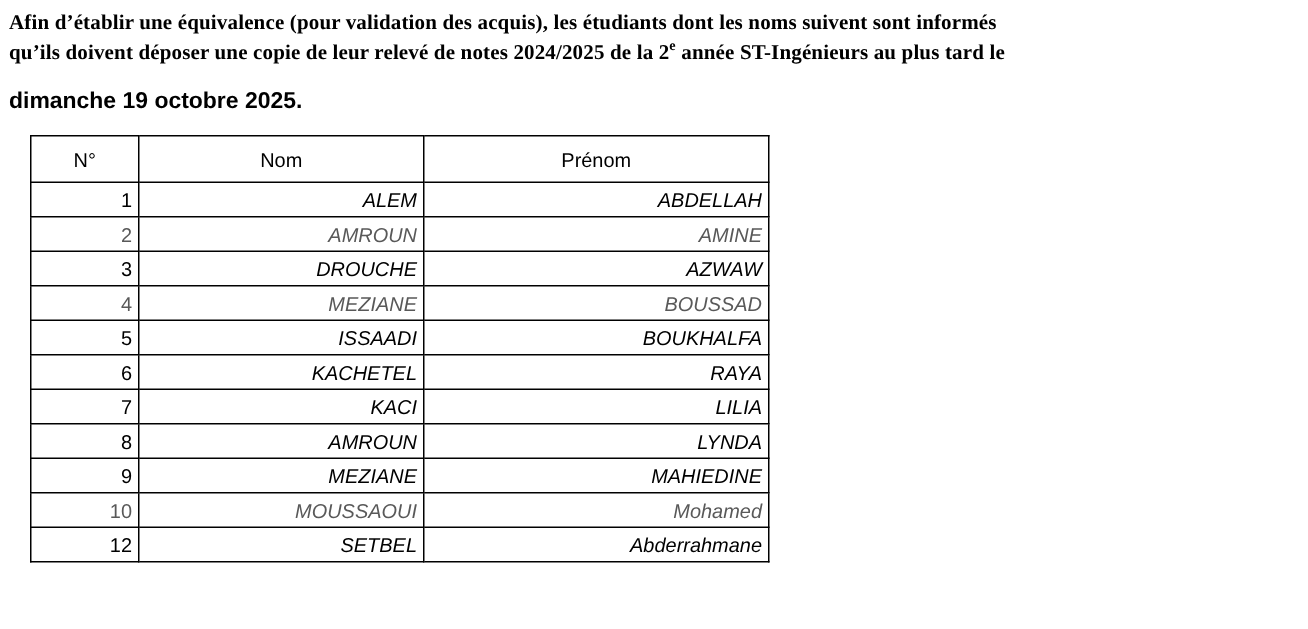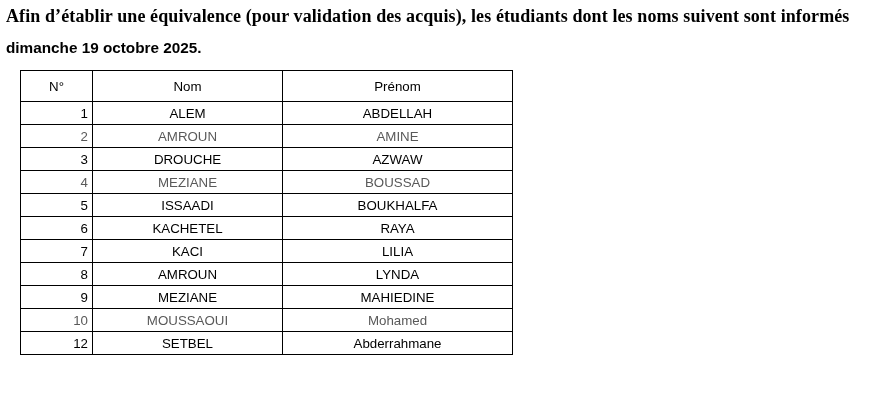--- a/index.html
+++ b/index.html
@@ -16,21 +16,21 @@
   }
   .page {
     position: relative;
     width: 872px;
     height: 419px;
     padding: 0;
   }
   .intro {
     font-family: "Liberation Serif", serif;
     font-weight: bold;
-    font-size: 18px;
+    font-size: 14px;
     line-height: 20px;
     margin: 6px 18px 0 6px;
     text-align: justify;
     letter-spacing: 0.1px;
   }
   .intro .line2 {
     display: block;
   }
   .intro-date {
     font-family: Liberation Sans, sans-serif;
@@ -68,32 +68,36 @@
     font-size: 13.3px;
   }
   col.c-num { width: 72px; }
   col.c-nom { width: 190px; }
   col.c-prenom { width: 230px; }
   td.num {
     text-align: right;
     padding-right: 6px;
   }
   td.nom, td.prenom {
-    text-align: center;
+    text-align: right;
     padding-left: 6px;
+    font-style: italic;
   }
   .grey { color: #595959; }
 </style>
 </head>
 <body>
 
 <div class="page">
 
   <p class="intro">
     <span>Afin d’établir une équivalence (pour validation des acquis), les étudiants dont les noms suivent sont informés</span>
+    <span class="line2">
+      <span>qu’ils doivent déposer une copie de leur relevé de notes 2024/2025 de la 2</span><sup>e</sup><span> année ST-Ingénieurs au plus tard le</span>
+    </span>
   </p>
 
   <p class="intro-date">dimanche 19 octobre 2025.</p>
 
   <div class="table-wrap">
     <table class="students">
       <colgroup>
         <col class="c-num">
         <col class="c-nom">
         <col class="c-prenom">

